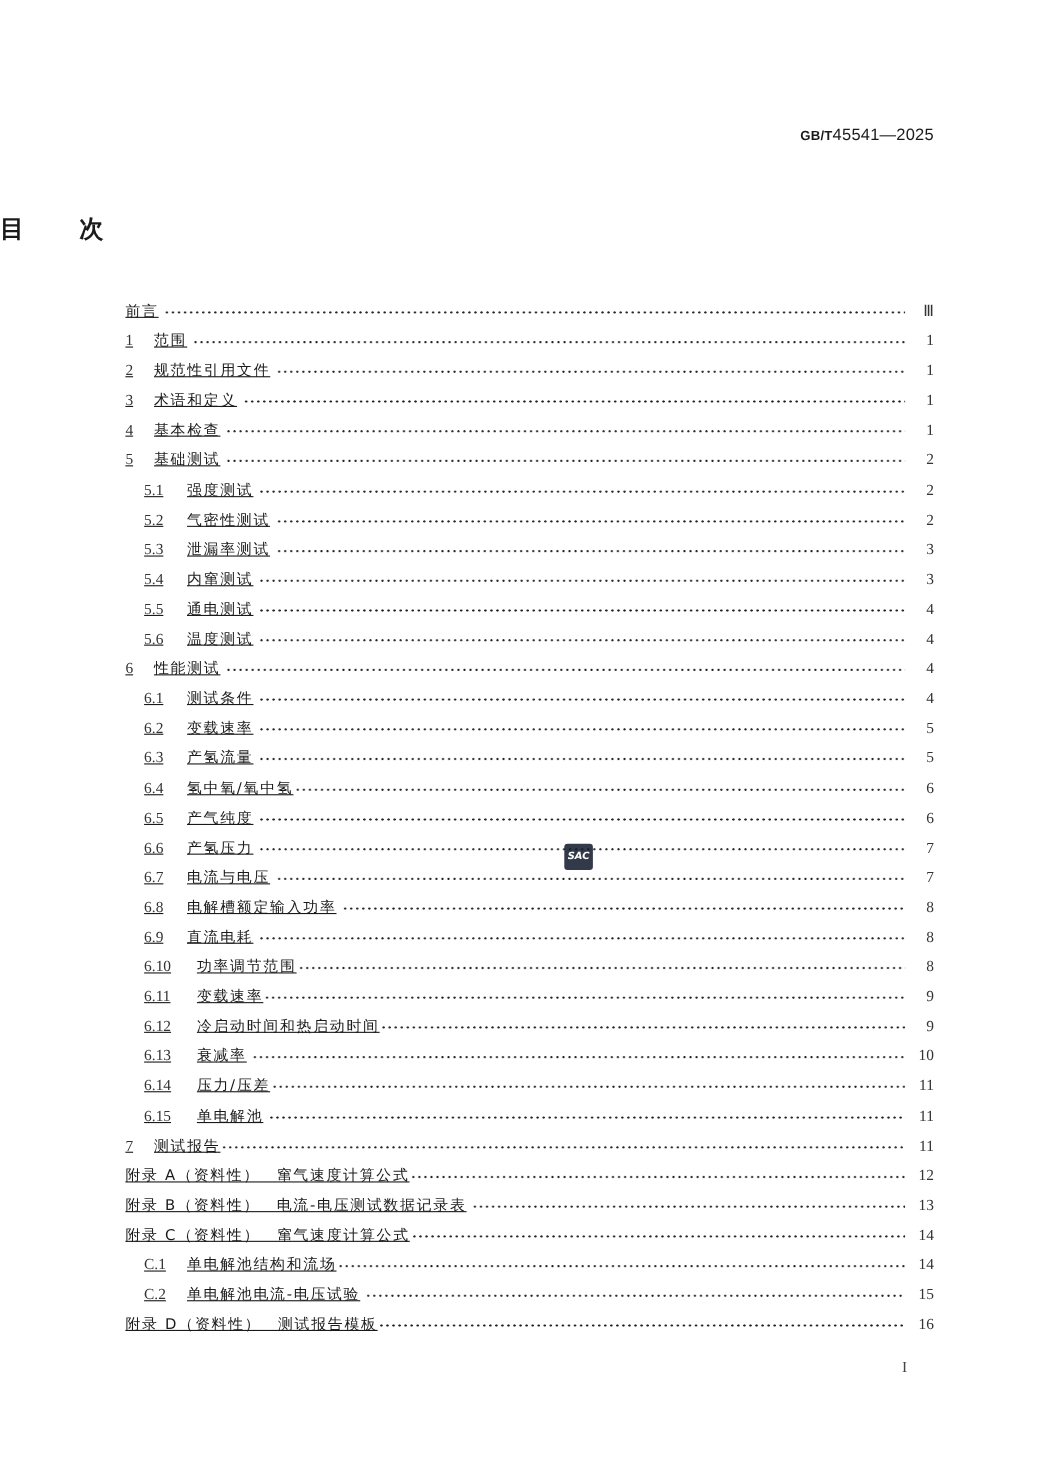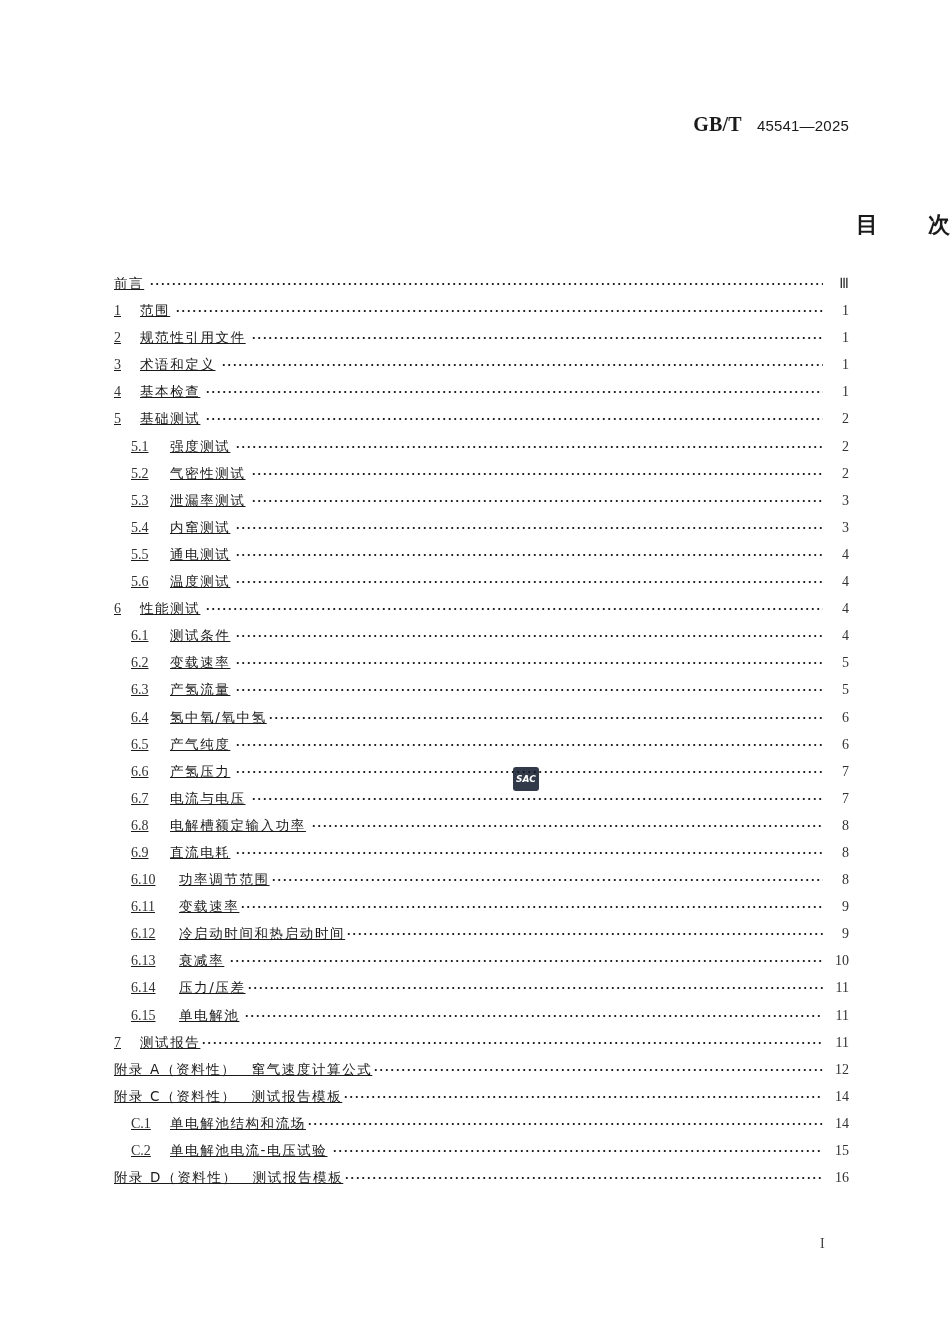--- a/index.html
+++ b/index.html
@@ -17,39 +17,38 @@
     }
     .doc-code {
       position: absolute;
       top: 113px;
       right: 101px;
       font-size: 15px;
       letter-spacing: 0.2px;
       white-space: nowrap;
     }
     .doc-code .prefix {
-      font-family: Liberation Serif, serif;
+      font-family: Liberation Sans, sans-serif;
       font-weight: bold;
-      font-size: 20px;
+      font-size: 12px;
     }
     .doc-code .num {
       font-family: "Liberation Sans", sans-serif;
       font-size: 15px;
-      margin-left: 15px;
+      margin-left: 0;
     }
     .page-title {
       position: absolute;
       top: 193px;
       left: 0;
       width: 950px;
-      text-align: right;
+      text-align: left;
       font-family: "DejaVu Sans", sans-serif;
       font-size: 22px;
       font-weight: bold;
-      margin-top: 17px;
     }
     .page-title span {
       display: inline-block;
     }
     .page-title .gap {
       width: 50px;
     }
     .toc {
       position: absolute;
       top: 270px;
@@ -414,24 +413,31 @@
   </div>
 
   <div class="toc-row level-1 tight">
     <span class="toc-label">
         <span class="toc-text">附录 A（资料性）　窜气速度计算公式</span>
       </span>
     <span class="toc-leader"></span>
     <span class="toc-page">12</span>
   </div>
 
+  <div class="toc-row level-1">
+    <span class="toc-label">
+        <span class="toc-text">附录 B（资料性）　电流-电压测试数据记录表</span>
+      </span>
+    <span class="toc-leader"></span>
+    <span class="toc-page">13</span>
+  </div>
 
   <div class="toc-row level-1 tight">
     <span class="toc-label">
-        <span class="toc-text">附录 C（资料性）　测试报告模板</span>
+        <span class="toc-text">附录 C（资料性）　窜气速度计算公式</span>
       </span>
     <span class="toc-leader"></span>
     <span class="toc-page">14</span>
   </div>
 
   <div class="toc-row level-2 tight">
     <span class="toc-label">
         <span class="toc-num">C.1</span>
         <span class="toc-text">单电解池结构和流场</span>
       </span>

